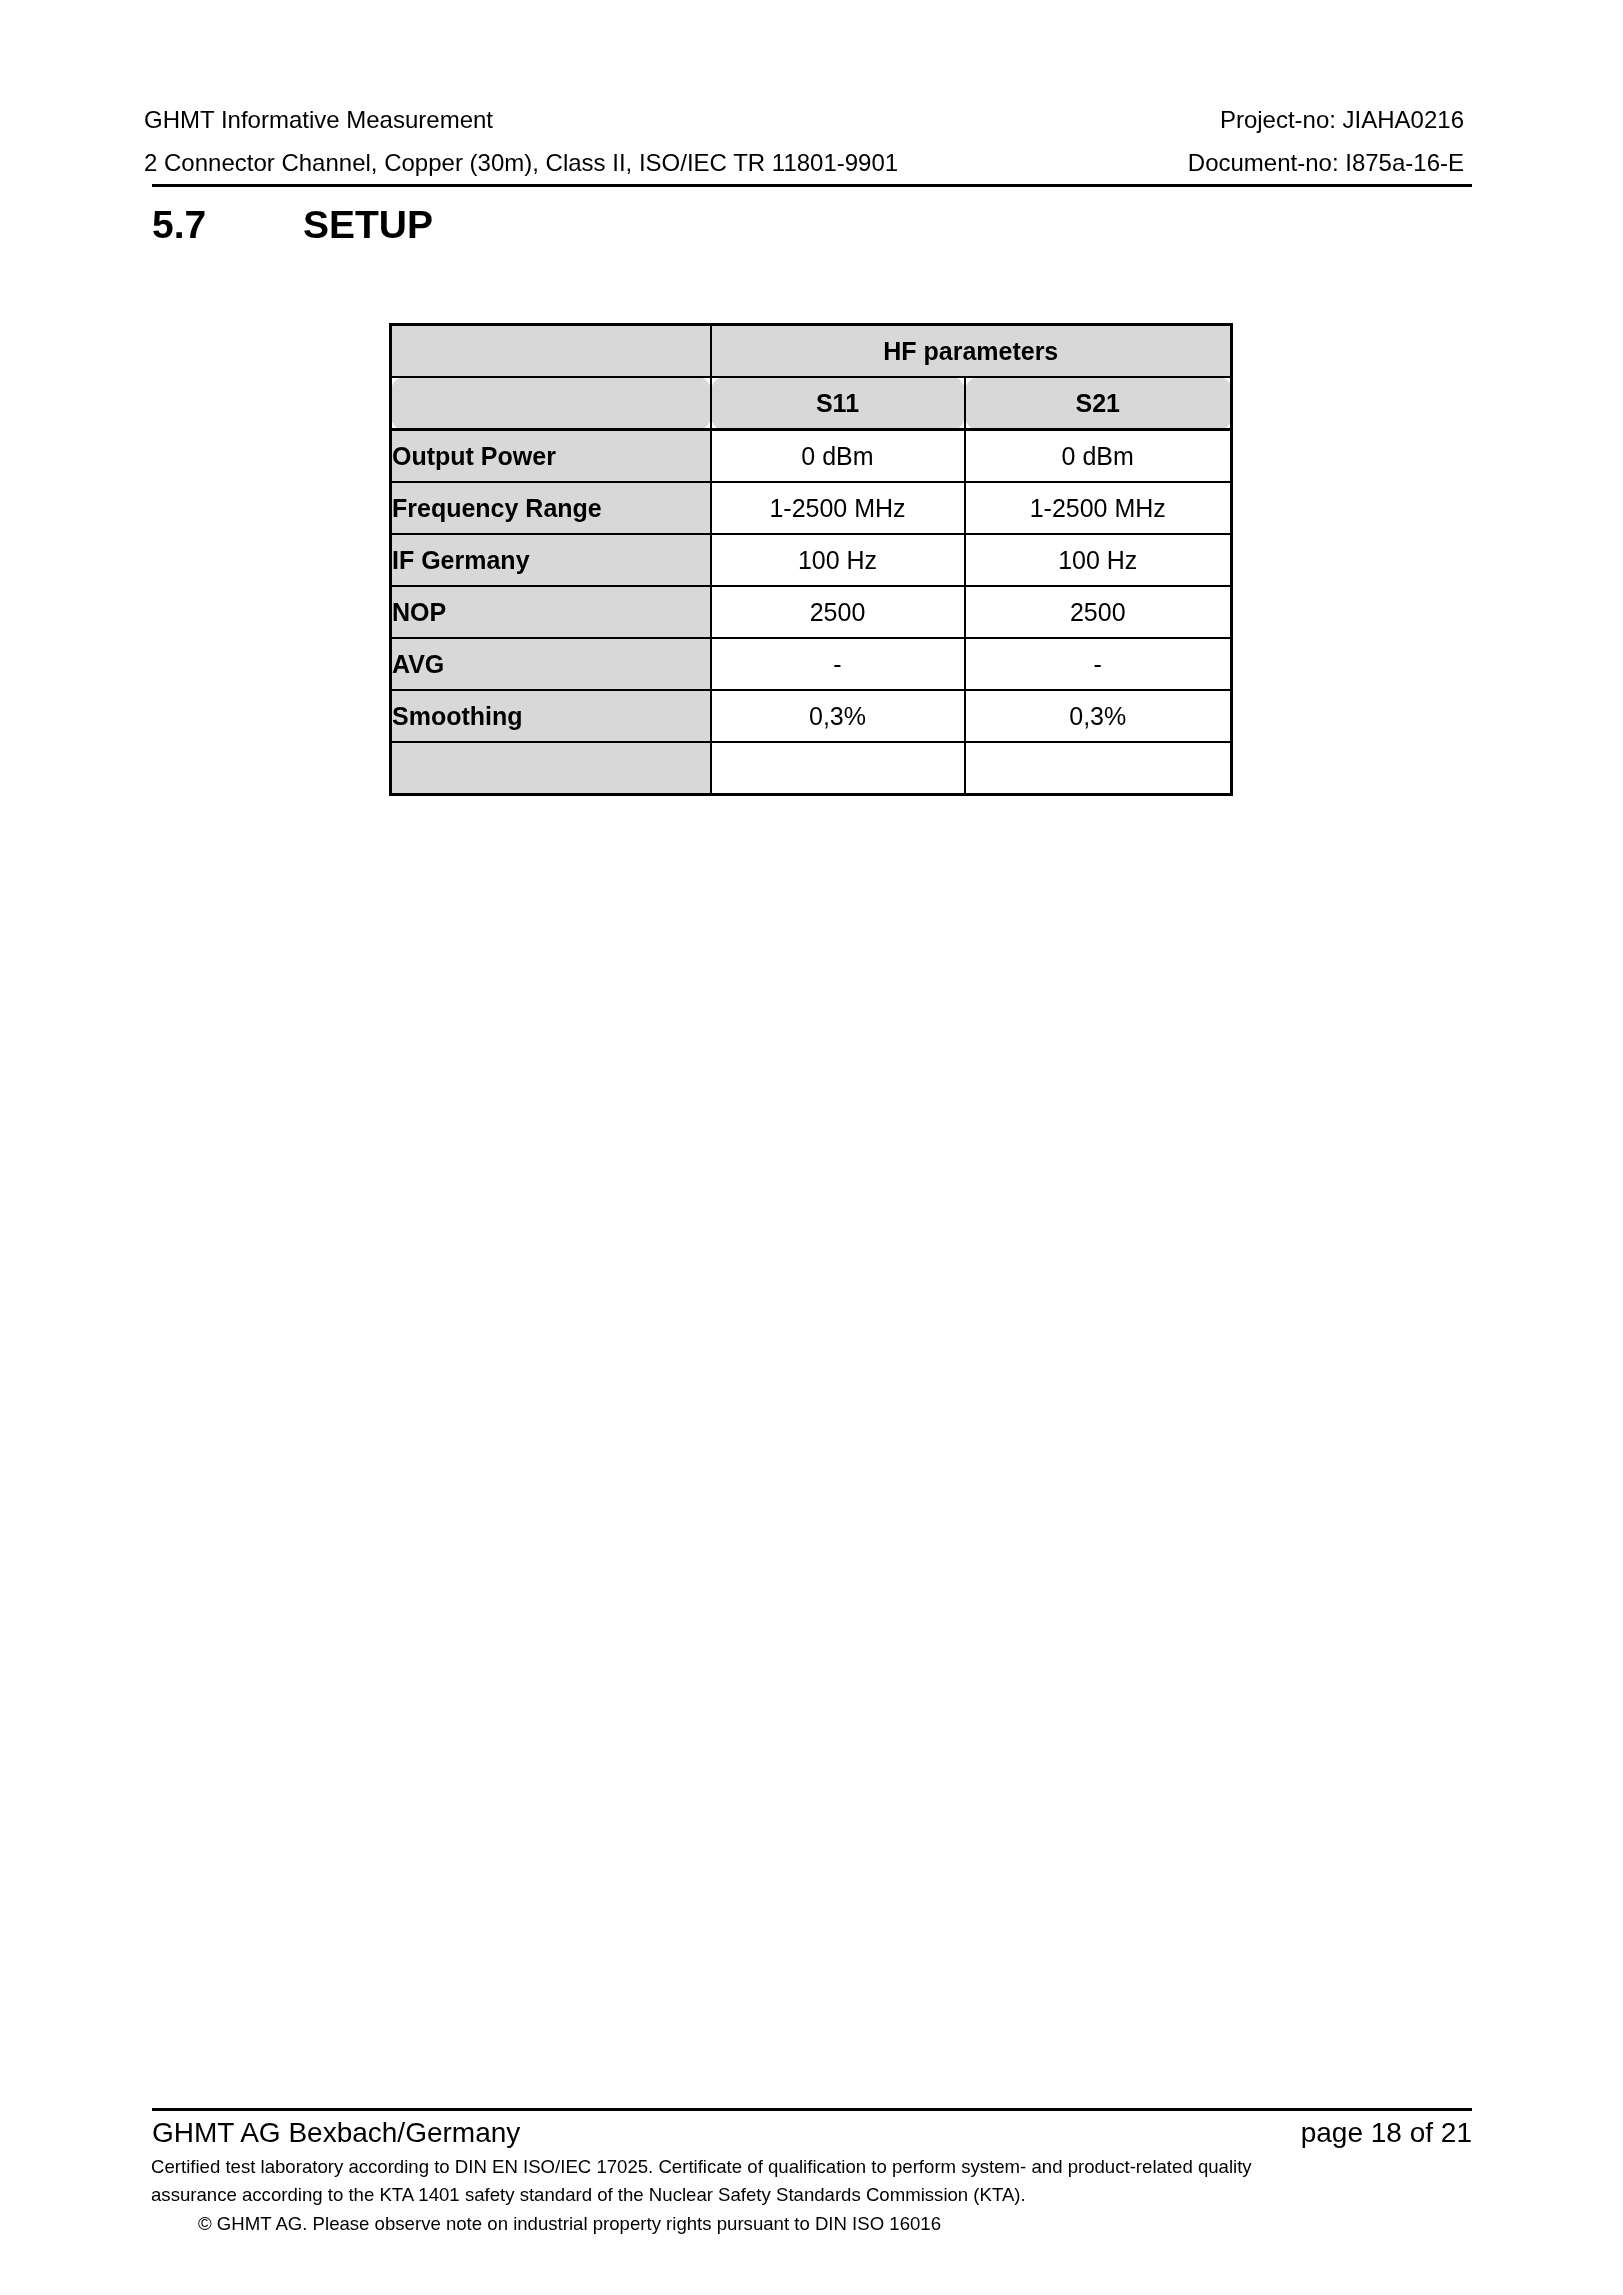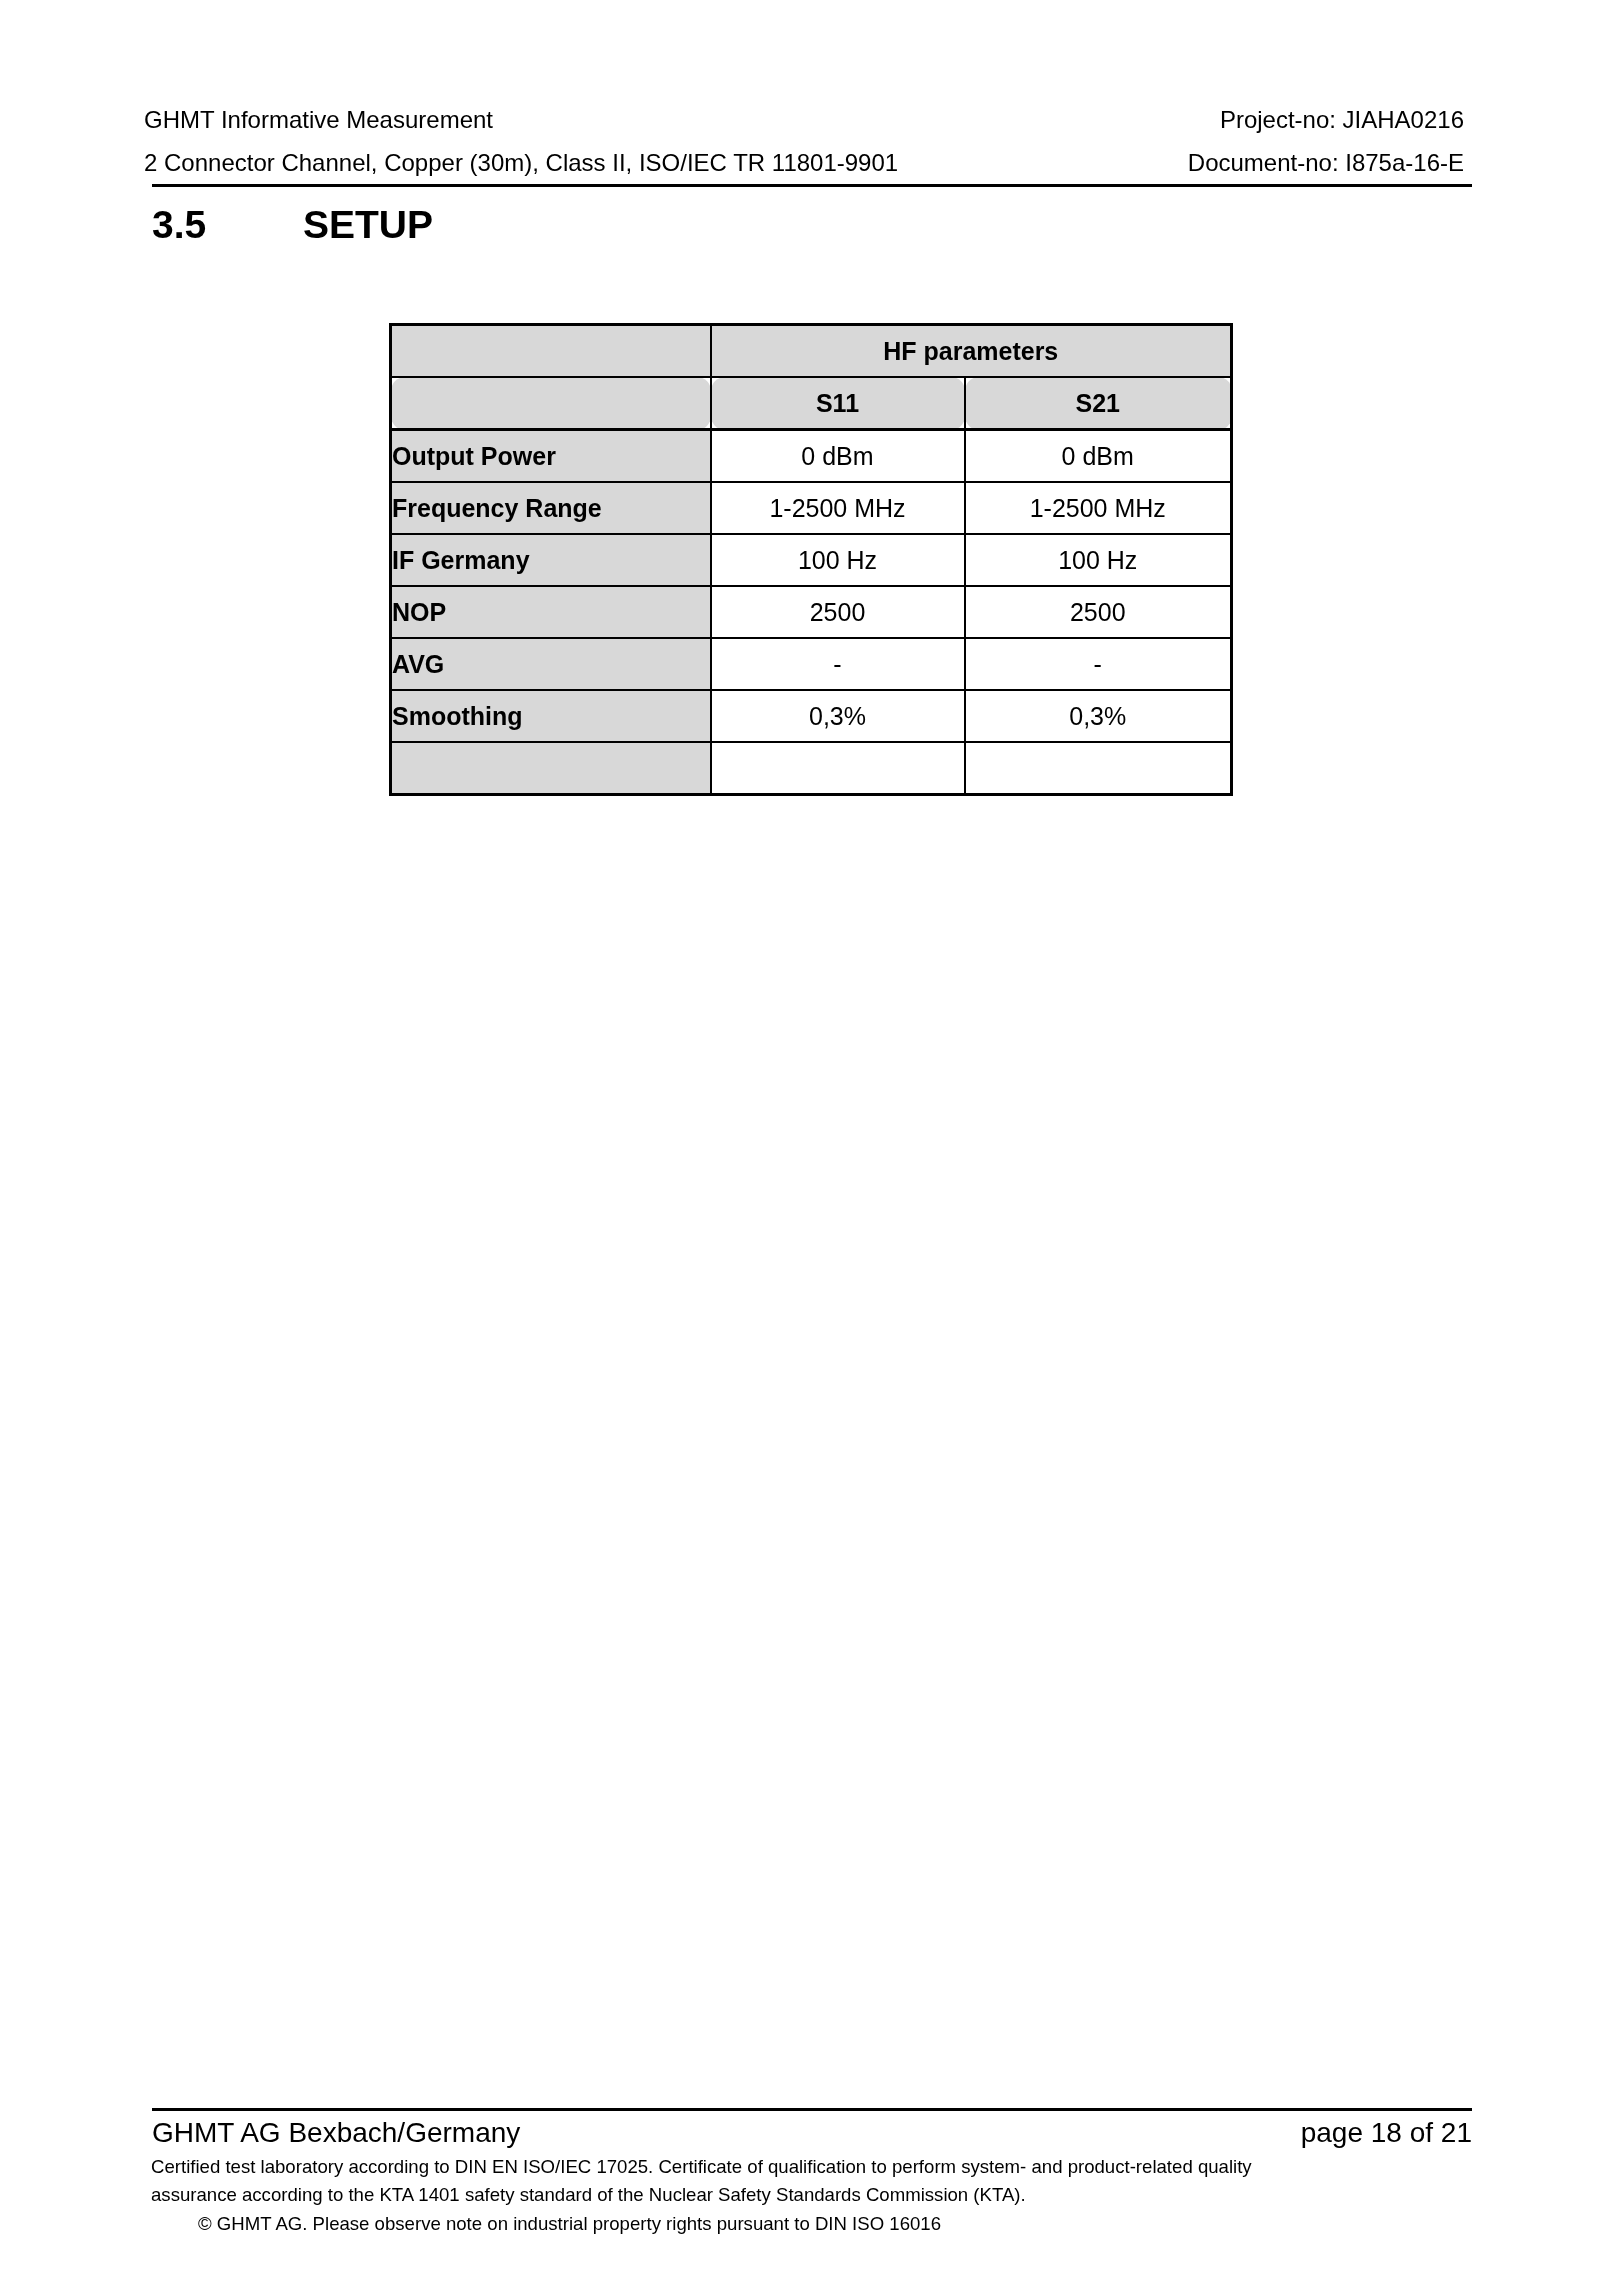--- a/index.html
+++ b/index.html
@@ -81,21 +81,21 @@
     <span>GHMT Informative Measurement</span>
     <span>Project-no: JIAHA0216</span>
   </div>
   <div class="hdr-line" id="hdr-line-2">
     <span>2 Connector Channel, Copper (30m), Class II, ISO/IEC TR 11801-9901</span>
     <span>Document-no: I875a-16-E</span>
   </div>
   <div class="rule" id="hdr-rule"></div>
 
   <div class="heading">
-    <span class="num">3.5</span>
+    <span class="num">5.7</span>
     <span>SETUP</span>
   </div>
 
   <table class="params">
     <colgroup>
       <col style="width:320px">
         <col style="width:254px">
         <col style="width:267px">
     </colgroup>
     <tbody>

